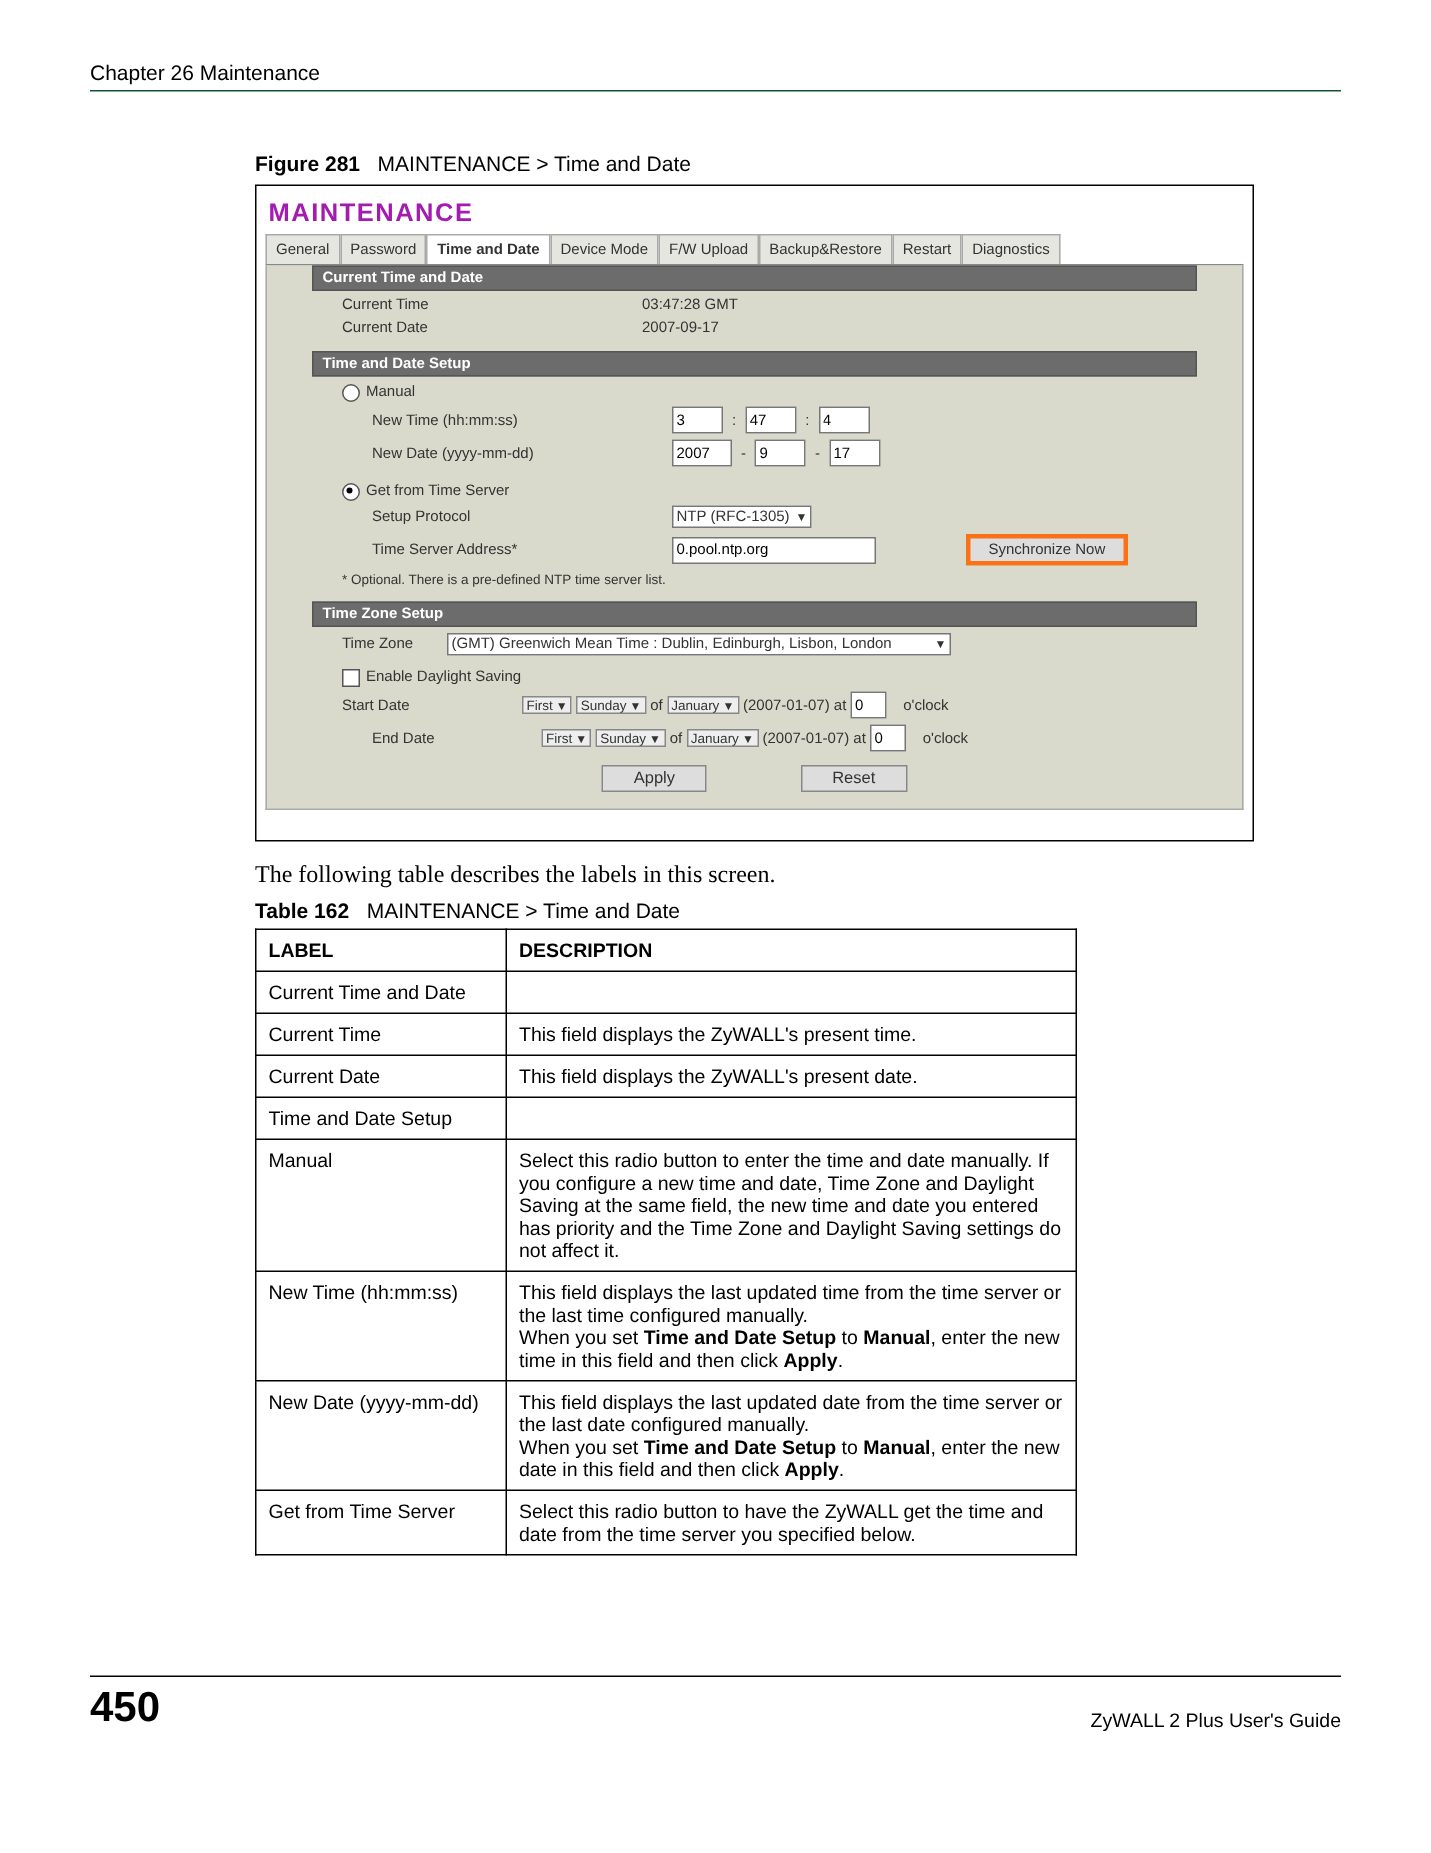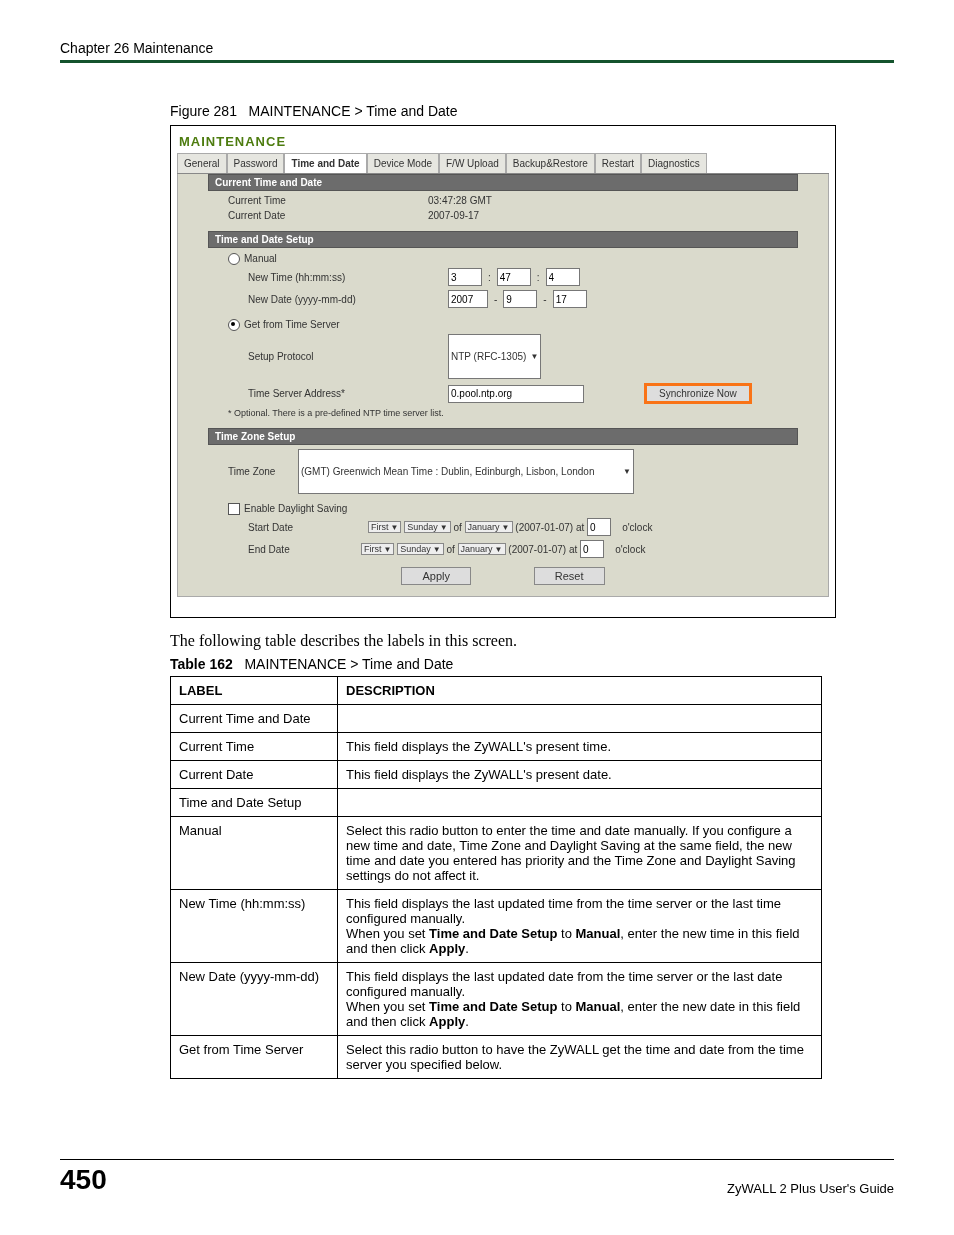--- a/index.html
+++ b/index.html
@@ -8,45 +8,45 @@
     padding: 0;
     background: #fff;
     color: #000;
     width: 954px;
   }
   .page {
     padding: 40px 60px 30px 60px;
   }
   .chapter-header {
     font-size: 14px;
-    border-bottom: 3px solid #14532d;
+    border-bottom: 1px solid #14532d;
     padding-bottom: 4px;
     margin-bottom: 40px;
   }
   .figure-caption {
     font-size: 14px;
     margin-bottom: 6px;
     margin-left: 110px;
   }
-  .figure-caption b { font-weight: normal; }
+  .figure-caption b { font-weight: bold; }
   .screenshot {
     margin-left: 110px;
     border: 1px solid #000;
     background: #fff;
     padding: 6px 6px 20px 6px;
     font-family: Verdana, Geneva, sans-serif;
     font-size: 10px;
     color: #333;
     width: 666px;
     box-sizing: border-box;
   }
   .maint-title {
-    font-size: 13px;
+    font-size: 17px;
     letter-spacing: 1px;
-    color: #4d7c0f;
+    color: #a21caf;
     font-weight: bold;
     margin: 2px 2px 4px 2px;
   }
   .tabrow {
     display: flex;
     border-bottom: 1px solid #888;
     font-size: 10px;
   }
   .tabrow div {
     padding: 4px 6px;
@@ -103,41 +103,41 @@
     content:''; position:absolute; left:2px; top:2px; width:4px; height:4px;
     background:#000; border-radius:50%;
   }
   .check { border-radius: 0; }
   .syncbtn {
     background:#ddd; border:3px solid #f97316; padding:2px 12px; font-size:10px;
     margin-left: 60px; color:#333;
   }
   .footnote-star { font-size:9px; margin-left: 0; }
   .selectbox {
-    border:1px solid #777; background:#fff; font-size:10px; padding:16px 2px;
+    border:1px solid #777; background:#fff; font-size:10px; padding:1px 2px;
     display:inline-flex; align-items:center;
   }
   .selectbox .arrow {
     margin-left:4px; font-size:8px;
   }
   .buttons-row { text-align:center; margin-top:12px; }
   .gbtn { padding:2px 20px; border:1px solid #888; background:#ddd;
           font-size:11px; margin:0 30px; }
   .para {
     font-family: "Times New Roman", Times, serif;
     font-size: 16px;
     margin: 14px 0 6px 110px;
   }
   .table-caption {
     font-size: 14px; margin-left:110px; margin-bottom:4px;
   }
   table.desc {
     margin-left:110px;
     border-collapse: collapse;
-    width: 652px;
+    width: 548px;
     font-size: 13px;
   }
   table.desc th, table.desc td {
     border: 1px solid #000;
     padding: 6px 8px;
     vertical-align: top;
     text-align: left;
   }
   table.desc th { font-weight: bold; background:#fff; }
   .footer {
@@ -241,21 +241,21 @@
           <div style="width:70px">Time Zone</div>
           <div class="selectbox" style="width:330px; justify-content:space-between;">
             <span>(GMT) Greenwich Mean Time : Dublin, Edinburgh, Lisbon, London</span>
             <span class="arrow">▼</span>
           </div>
         </div>
         <div class="row" style="margin-top:8px;">
           <span class="check"></span>
           <span>Enable Daylight Saving</span>
         </div>
-        <div class="row" style="margin-left:20px;">
+        <div class="row" style="">
           <div style="width:120px">Start Date</div>
           <span class="minisel">
               <span>First</span>
               <span class="arr">▼</span>
             </span>
           &nbsp;
           <span class="minisel">
               <span>Sunday</span>
               <span class="arr">▼</span>
             </span>

